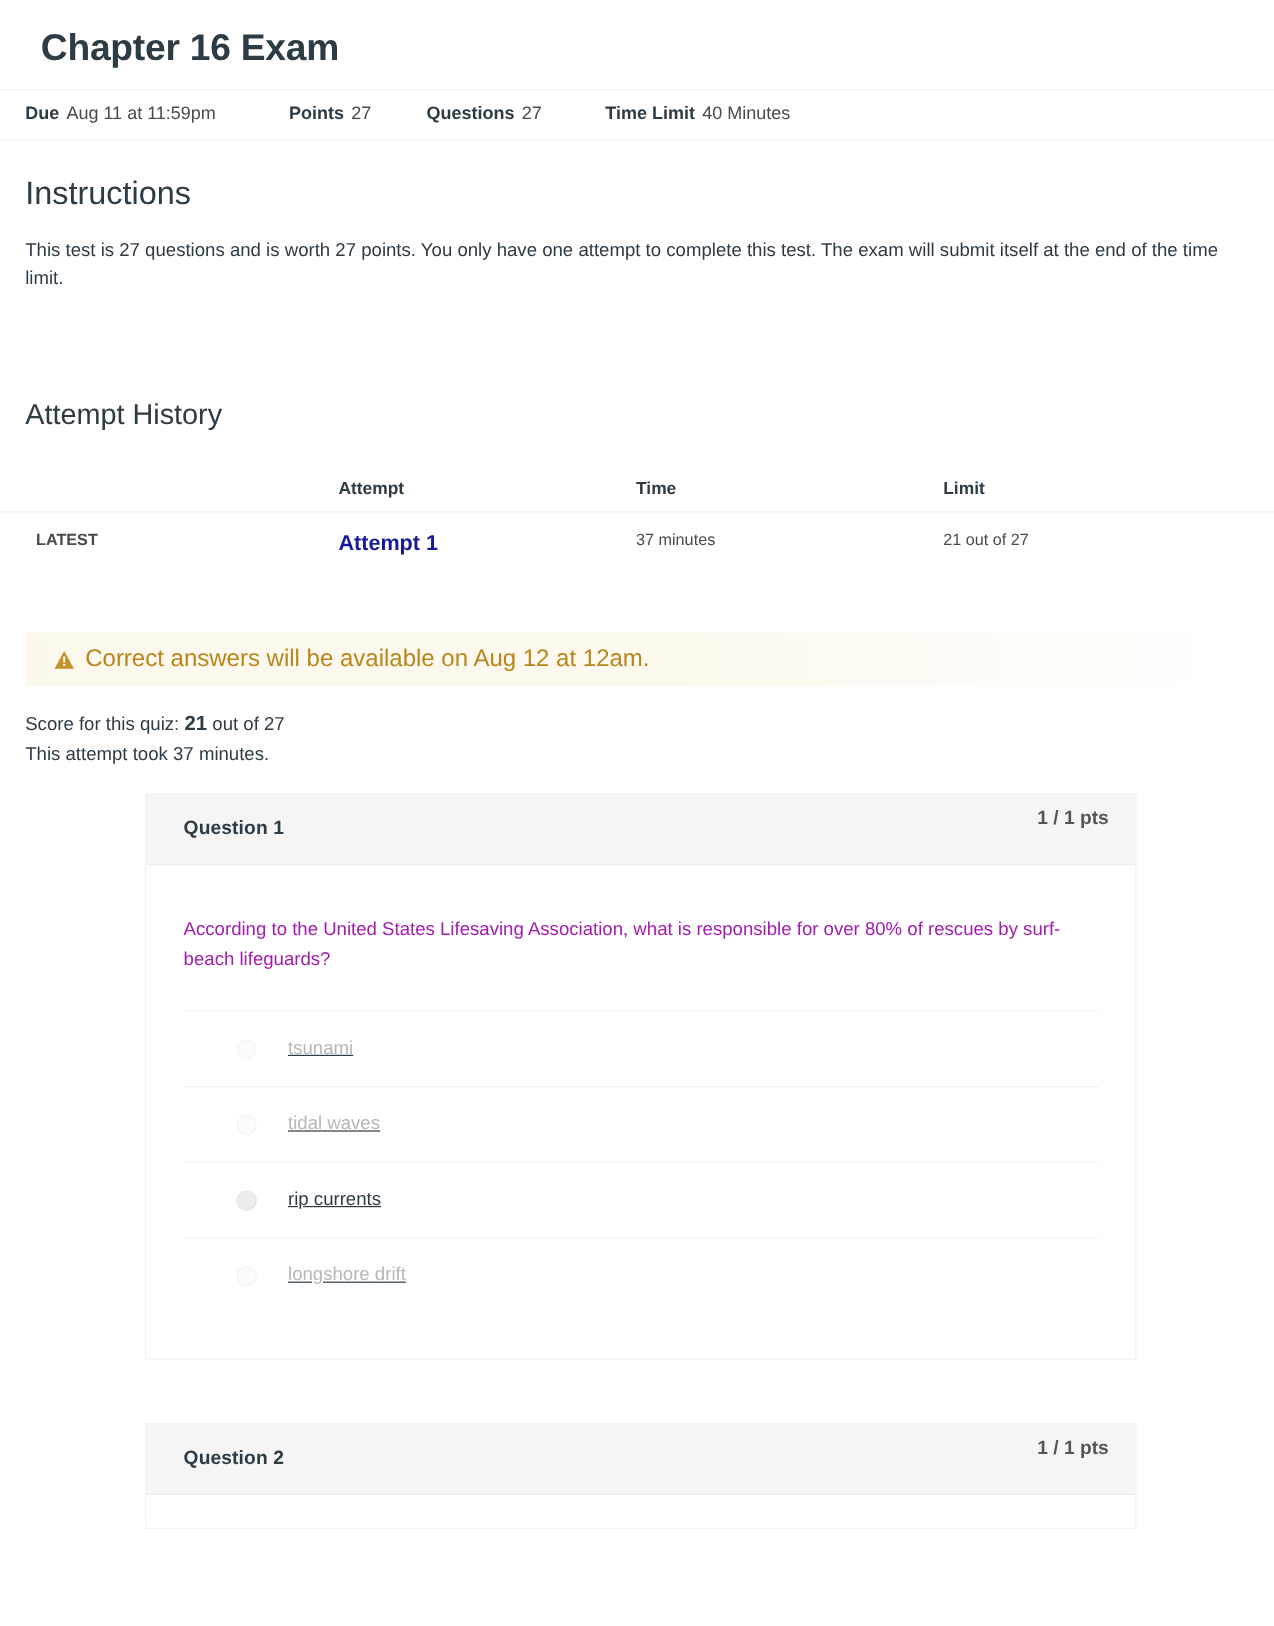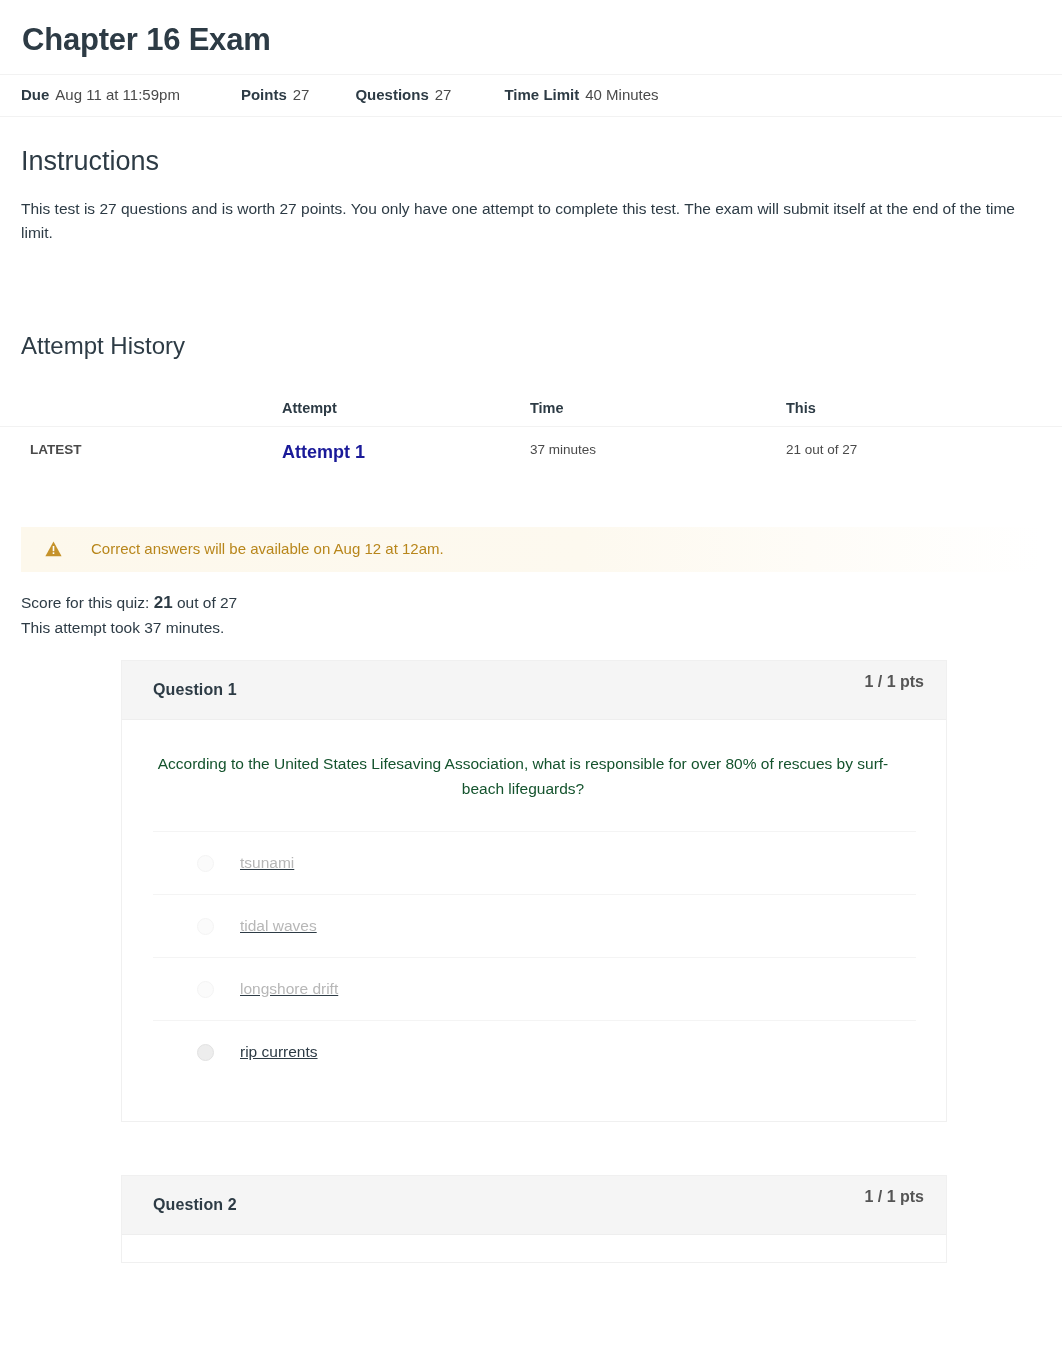--- a/index.html
+++ b/index.html
@@ -18,21 +18,21 @@
   .page {
     position: relative;
     width: 1062px;
     height: 1355px;
     box-sizing: border-box;
   }
 
   
   .quiz-title {
     margin: 0;
-    padding: 20px 0 0 22px;
+    padding: 20px 0 0 34px;
     font-size: 31px;
     line-height: 40px;
     font-weight: 700;
     letter-spacing: -0.2px;
     color: #2d3b45;
   }
   .quiz-meta {
     margin: 14px 0 0 0;
     padding: 9px 0 10px 21px;
     border-top: 1px solid #f2f2f2;
@@ -118,23 +118,22 @@
   }
 
   
   .warn-wrap { padding: 42px 0 0 0; }
   .warn-banner {
     margin: 0 21px 0 21px;
     background: linear-gradient(to right,#fdf8ec 0%, #fdf9ef 55%, #ffffff 100%);
     padding: 12px 14px 13px 24px;
     display: flex;
     align-items: center;
-    font-size: 15px;
+    font-size: 20px;
     color: #b8861b;
-    gap: 20px;
   }
   .warn-icon {
     display: inline-block;
     width: 17px;
     height: 16px;
     margin-right: 9px;
     flex: 0 0 auto;
   }
   .warn-text { line-height: 20px; }
 
@@ -175,24 +174,23 @@
     font-weight: 700;
     color: #555555;
     align-self: flex-start;
     margin-top: -8px;
     margin-left: 27px;
   }
   .q-body { padding: 27px 30px 0 31px; background: #ffffff; }
   .q-text {
     font-size: 15.5px;
     line-height: 25px;
-    color: #14532d;
-    margin: 4px 0 30px 0;
+    color: #a21caf;
+    margin: 14px 0 30px 0;
     max-width: 740px;
-    text-align: center;
   }
   .answers { margin: 0 0 0 0; padding: 0 0 38px 0; text-decoration: underline; }
   .answer-row {
     display: flex;
     align-items: center;
     padding: 16px 0 16px 0;
     border-top: 1px solid #f4f4f4;
     min-height: 30px;
   }
   .ans-radio {
@@ -238,21 +236,21 @@
   <h2 class="section-title">Instructions</h2>
   <p class="instr-p second">This test is 27 questions and is worth 27 points. You only have one attempt to complete this test. The exam will submit itself at the end of the time limit.</p>
 
   <h2 class="history-title">Attempt History</h2>
   <table class="history-table">
     <thead>
       <tr>
         <th class="col-latest"></th>
         <th class="col-attempt">Attempt</th>
         <th class="col-time">Time</th>
-        <th class="col-score">This</th>
+        <th class="col-score">Limit</th>
       </tr>
     </thead>
     <tbody>
       <tr>
         <td class="latest-cell">LATEST</td>
         <td><a class="attempt-link" href="#">Attempt 1</a></td>
         <td>37 minutes</td>
         <td>21 out of 27</td>
       </tr>
     </tbody>
@@ -287,27 +285,27 @@
         <p class="q-text">According to the United States Lifesaving Association, what is responsible for over 80% of rescues by surf-beach lifeguards?</p>
         <div class="answers">
           <div class="answer-row">
             <span class="ans-radio"></span>
             <span class="ans-text">tsunami</span>
           </div>
           <div class="answer-row">
             <span class="ans-radio"></span>
             <span class="ans-text">tidal waves</span>
           </div>
+          <div class="answer-row selected">
+            <span class="ans-radio"></span>
+            <span class="ans-text">rip currents</span>
+          </div>
           <div class="answer-row">
             <span class="ans-radio"></span>
             <span class="ans-text">longshore drift</span>
-          </div>
-          <div class="answer-row selected">
-            <span class="ans-radio"></span>
-            <span class="ans-text">rip currents</span>
           </div>
         </div>
       </div>
     </div>
 
     <div class="q-card partial">
       <div class="q-header">
         <span class="q-name">Question 2</span>
         <span class="q-pts">1 / 1 pts</span>
       </div>

